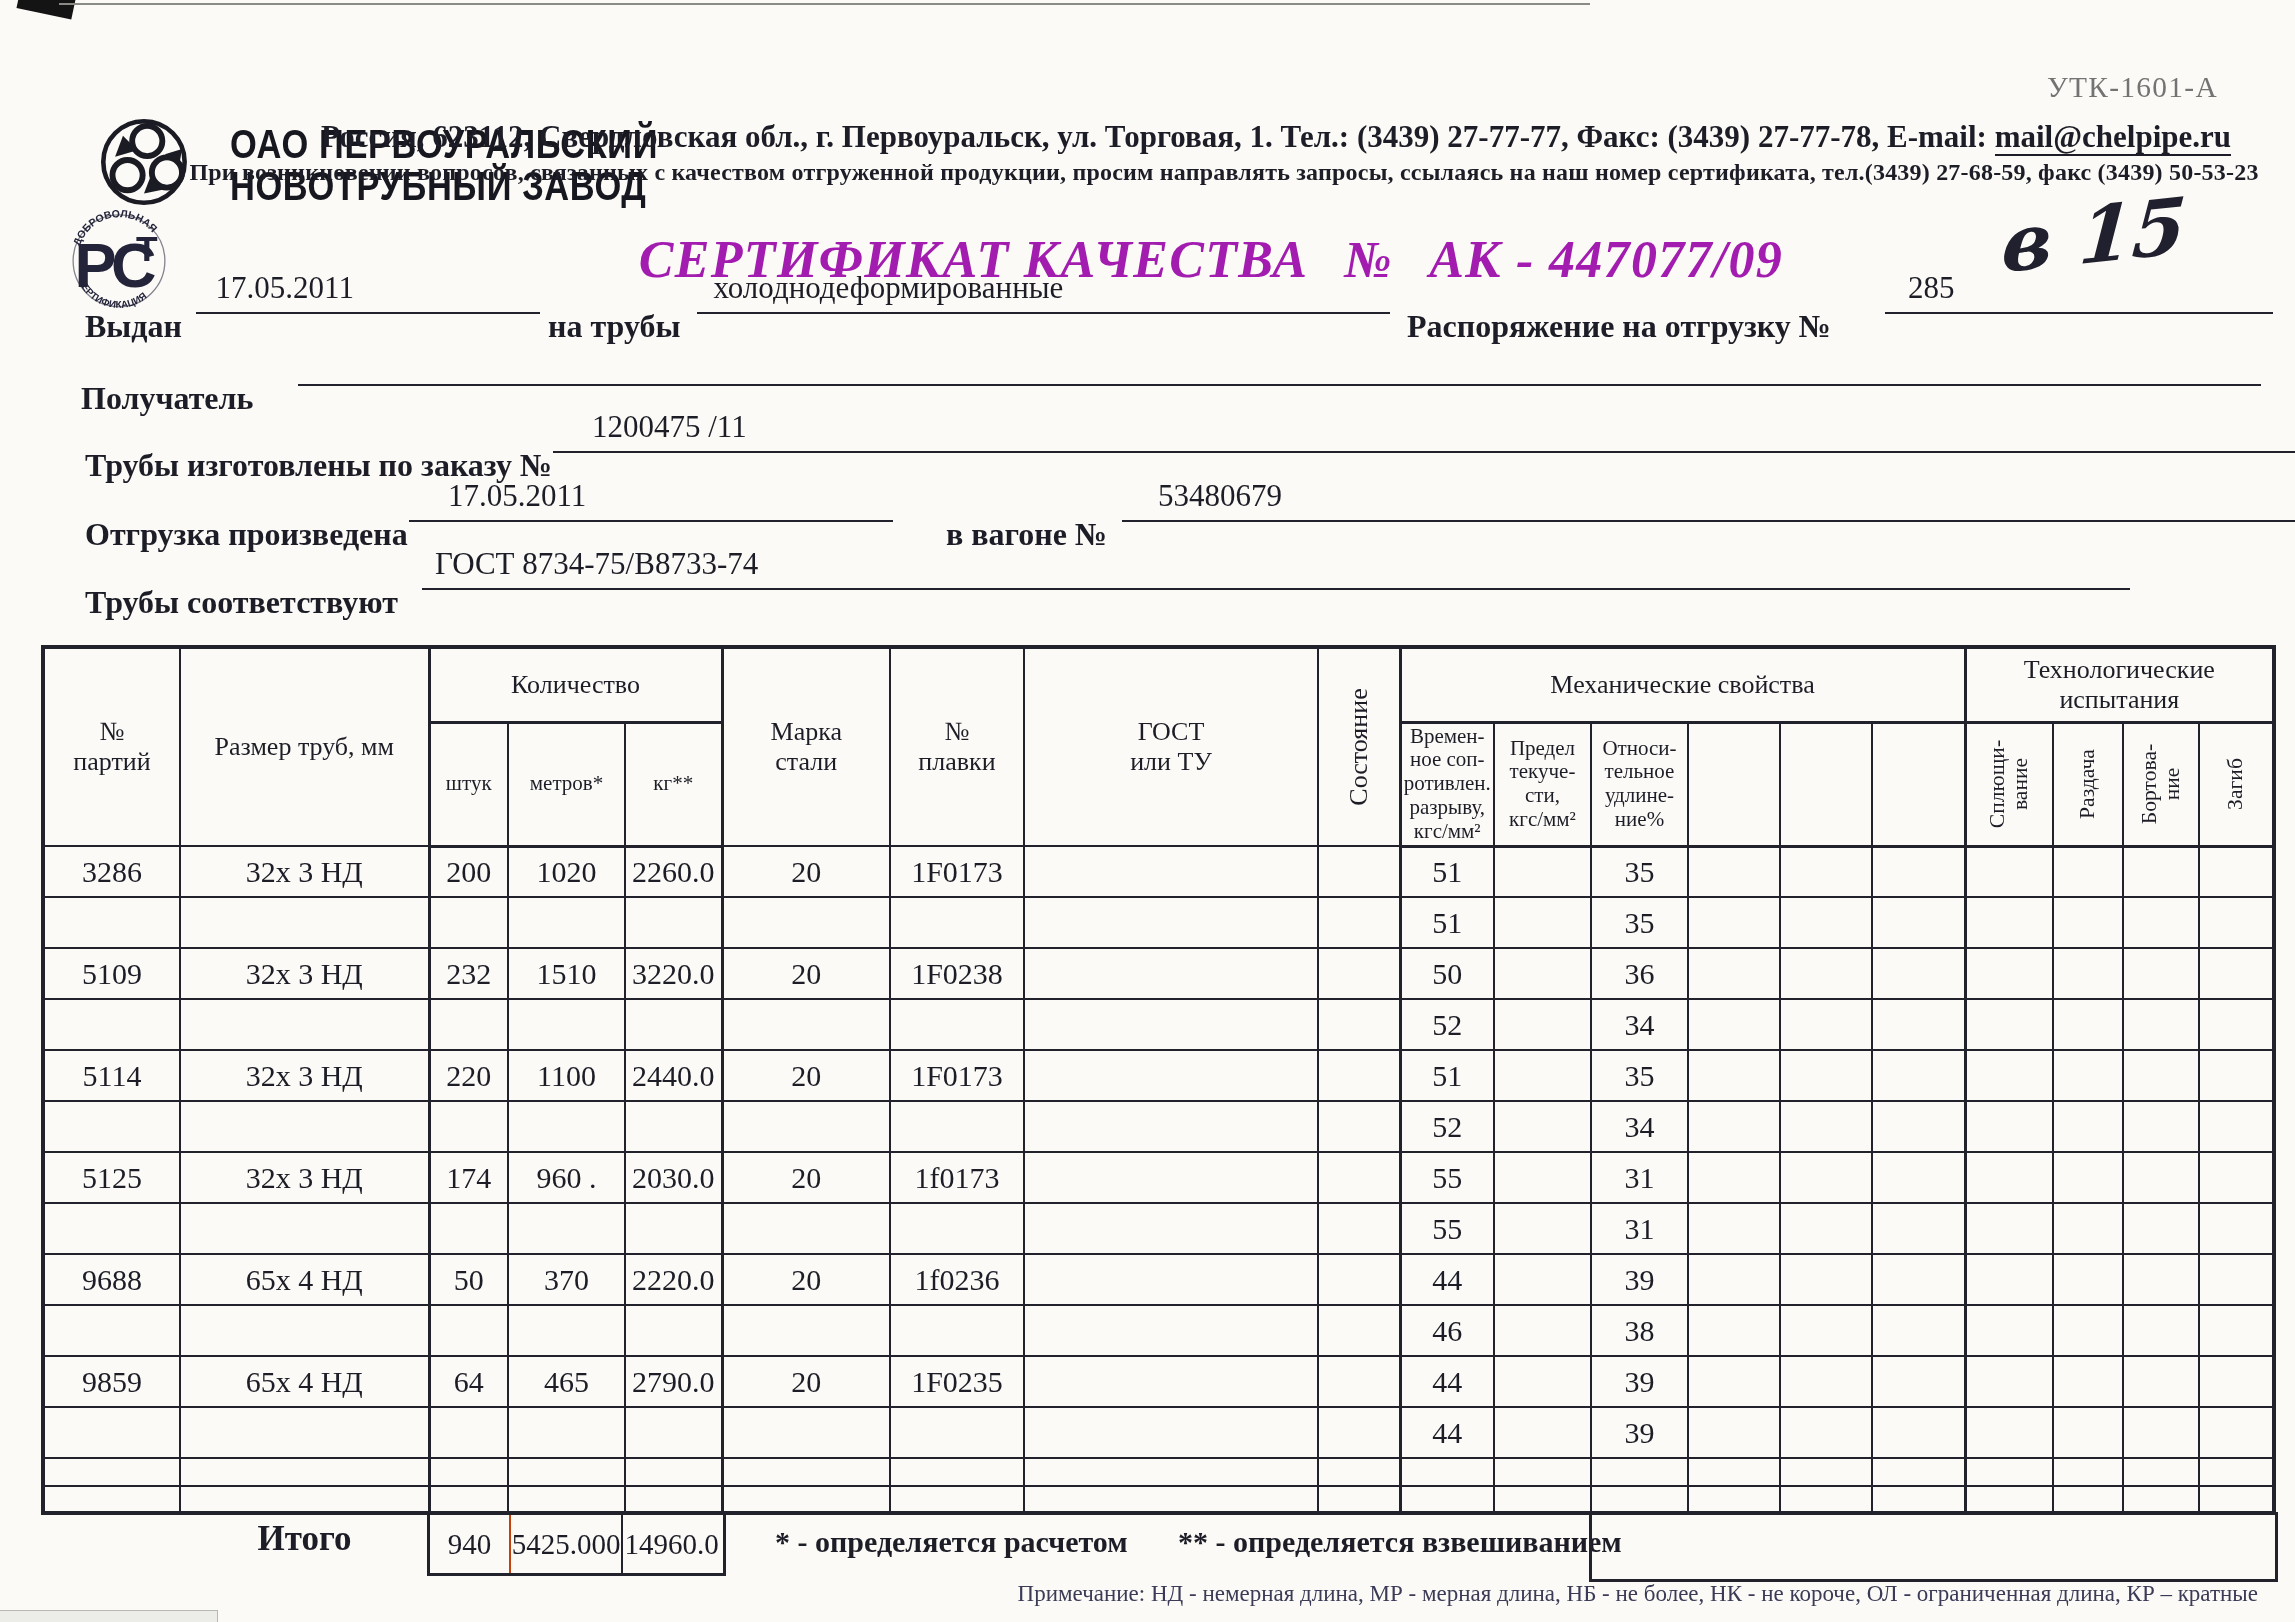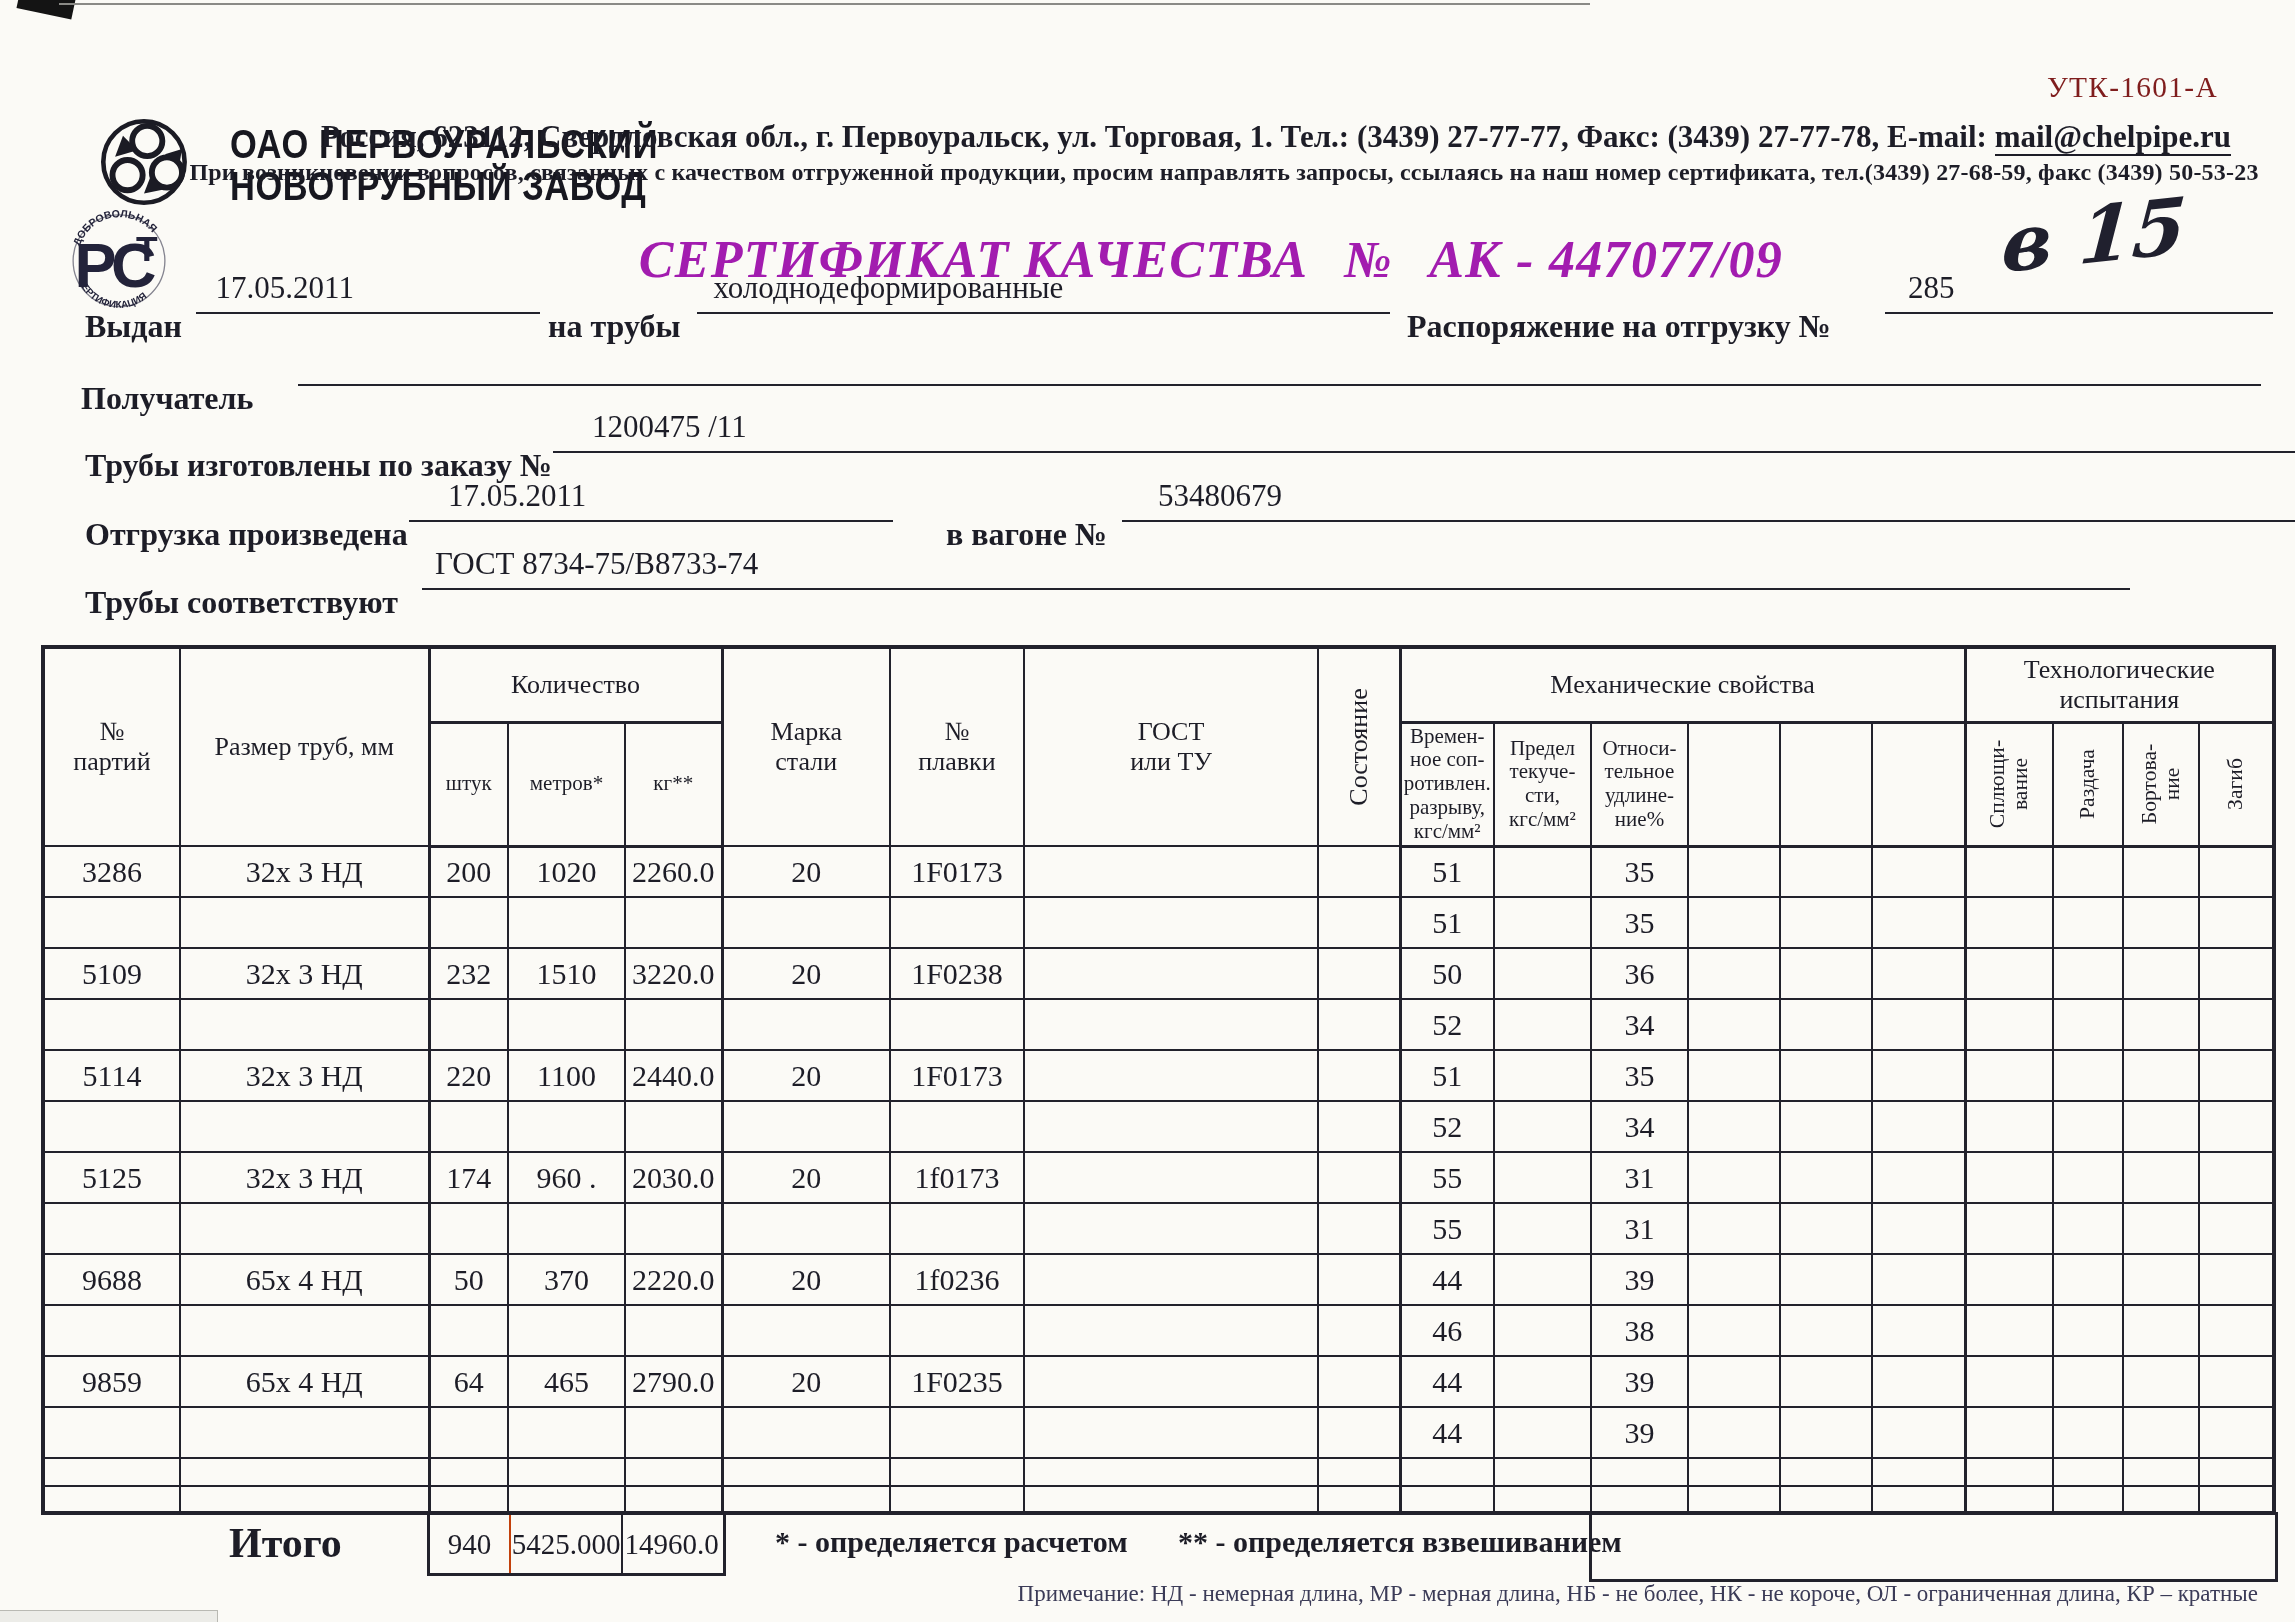--- a/index.html
+++ b/index.html
@@ -13,21 +13,21 @@
   .topline{left:59px;top:2.6px;width:1531px;height:2px;background:#8a8a86}
   .bstrip{left:0;top:1610px;width:217px;height:13px;background:#ececе8;background:#ecece8;border:1.3px solid #b9b9b3;border-left:none}
 
   
   .company{left:230px;top:123px;font-family:"Liberation Sans",sans-serif;font-weight:700;
            font-size:41px;line-height:42px;letter-spacing:0.7px;transform:scaleX(.84);
            transform-origin:left top;white-space:pre-line;color:#17171f}
   .addr{left:321px;top:119px;width:1943px;text-align:left;font-weight:700;font-size:31px}
   .addr .email{border-bottom:2.6px solid #1d1d27}
   .note2{left:164px;top:159px;width:2120px;text-align:center;font-weight:700;font-size:24px;letter-spacing:0.2px}
-  .utk{left:2047px;top:71px;font-size:29.4px;letter-spacing:1.3px;color:#7f1d1d}
+  .utk{left:2047px;top:71px;font-size:29.4px;letter-spacing:1.3px;color:#737373}
 
   .title{left:622px;top:230px;width:1178px;text-align:center;font-size:52px;font-weight:700;
          font-style:italic;letter-spacing:1.3px;color:#a21caf}
   .title .gap{display:inline-block;width:36px}
   .hand{left:2002px;top:190px;font-family:"DejaVu Serif",serif;font-style:italic;font-size:77px;
         font-weight:700;transform:rotate(-6deg) skewX(-10deg);color:#20202e}
 
   
   .flbl{position:absolute;font-weight:700;font-size:32px;white-space:nowrap}
   .fval{position:absolute;font-size:31px;height:42px;border-bottom:2.6px solid #22222c;white-space:nowrap}
@@ -43,21 +43,21 @@
   .sp{border-bottom-width:3.3px}
   .h2 td{border-bottom-width:3.9px}
   .bL{border-left-width:3.9px}
   .relc{position:relative}
   .rot{position:absolute;left:50%;top:50%;transform:translate(-50%,-50%) rotate(-90deg);
        text-align:center;white-space:pre-line}
   .rot.state{width:186px;font-size:26px}
   .rot.tech{width:119px;font-size:21.6px;line-height:1.08}
 
   
-  .totlbl{left:229px;top:1519px;width:151px;font-size:42px;font-weight:700;text-align:left}
+  .totlbl{left:229px;top:1519px;width:151px;font-size:35px;font-weight:700;text-align:center}
   .totbox{left:427px;top:1512px;width:293px;height:58px;border:3.9px solid #22222c;display:flex;background:#fbfaf6}
   .totbox .tc{display:flex;align-items:center;justify-content:center;font-size:29px}
   .totbox .tc1{width:79px}
   .totbox .tc2{width:110px;border-left:2px solid #c2410c}
   .totbox .tc3{width:97px;border-left:2px solid #22222c}
   .fn1{left:775px;top:1525px;font-size:30px;font-weight:700}
   .fn2{left:1178px;top:1525px;font-size:30px;font-weight:700}
   .rightbox{left:1589px;top:1512px;width:683px;height:64px;border:3.9px solid #22222c}
   .remark{left:982px;top:1581px;width:1276px;text-align:right;font-size:23px;color:#3b3b57}
 </style>

